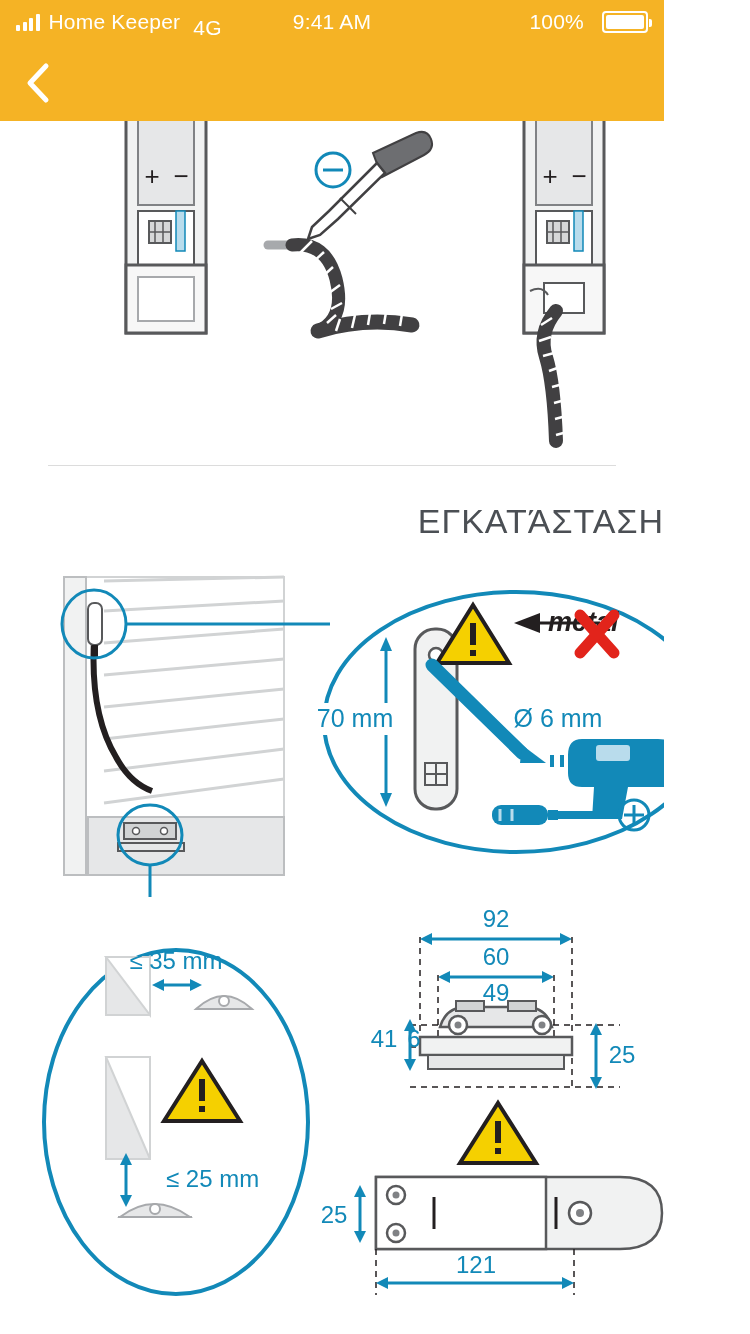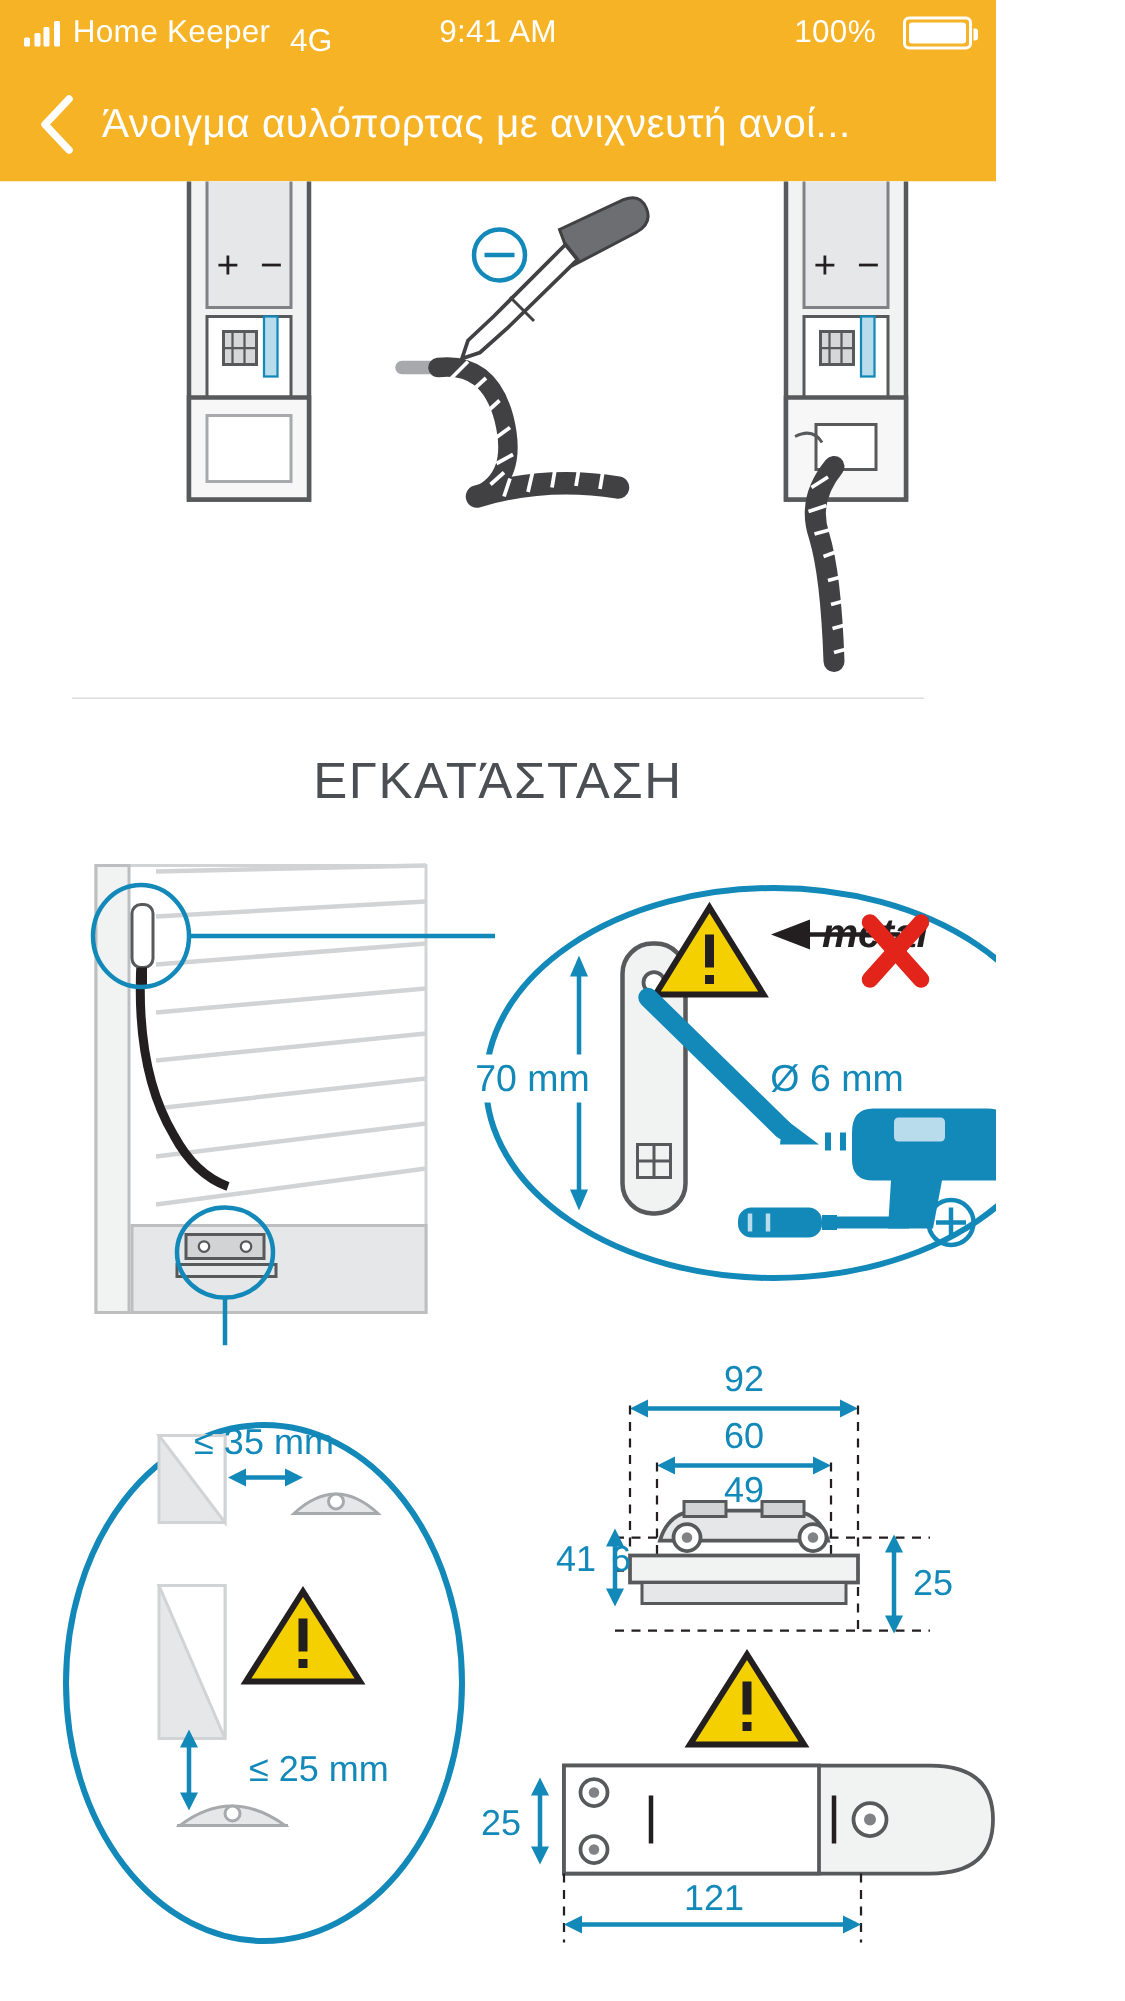--- a/index.html
+++ b/index.html
@@ -56,21 +56,21 @@
     font-size: 27px; margin-left: 10px; white-space: nowrap;
     overflow: hidden; text-overflow: ellipsis; letter-spacing: .3px;
   }
 
   
   .content { position: relative; height: calc(1334px - 44px - 77px); background: #fff; overflow: hidden; }
 
   .divider { height: 1px; background: #dcdcdc; margin: 0 48px; }
 
   .section-title {
-    text-align: center; color: #4b4f54; font-size: 34px;
+    text-align: right; color: #4b4f54; font-size: 34px;
     letter-spacing: 1px; padding: 36px 0 26px;
   }
 
   .fig { display: block; }
   .fig-top { margin-top: -6px; }
 
   svg text { font-family: "Liberation Sans", sans-serif; }
 </style>
 </head>
 <body>
@@ -96,21 +96,20 @@
         </span>
     </div>
   </div>
 
   <div class="navbar">
     <div class="back-btn">
       <svg width="26" height="44" viewBox="0 0 26 44">
         <polyline points="21,5 5,22 21,39" fill="none" stroke="#ffffff" stroke-width="5" stroke-linecap="round" stroke-linejoin="round"></polyline>
       </svg>
     </div>
-    <div class="nav-title">Άνοιγμα αυλόπορτας με ανιχνευτή ανοί...</div>
   </div>
 
   <div class="content">
 
     <svg class="fig fig-top" width="750" height="350" viewBox="0 0 750 350">
 
       <g>
         <rect x="126" y="0" width="80" height="218" fill="#f1f2f2" stroke="#58595b" stroke-width="3"></rect>
         <rect x="138" y="0" width="56" height="90" fill="#e6e7e8" stroke="#808285" stroke-width="2"></rect>
         <rect x="138" y="96" width="56" height="56" fill="#ffffff" stroke="#58595b" stroke-width="2"></rect>

